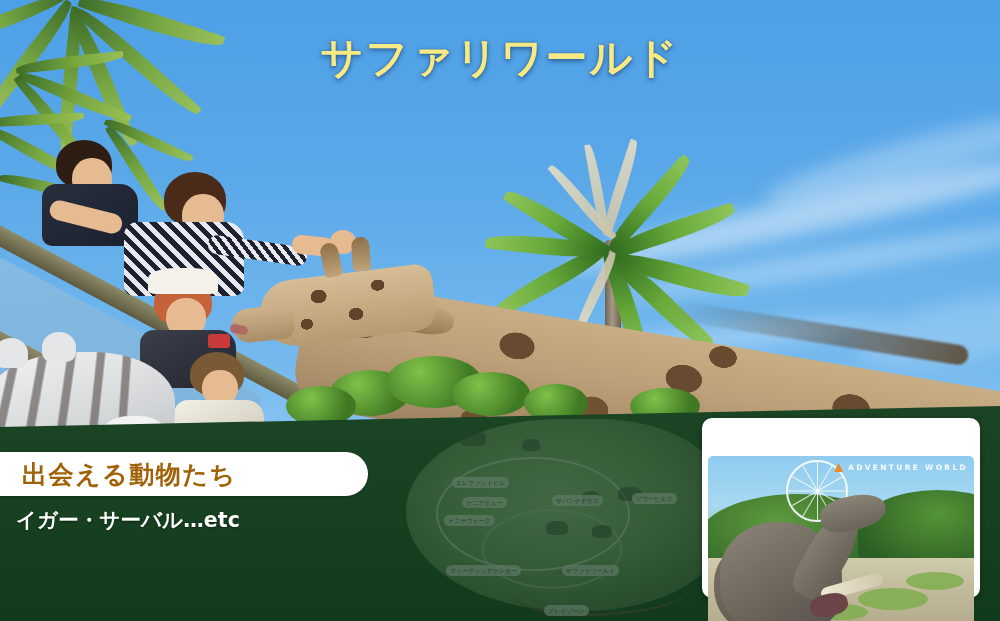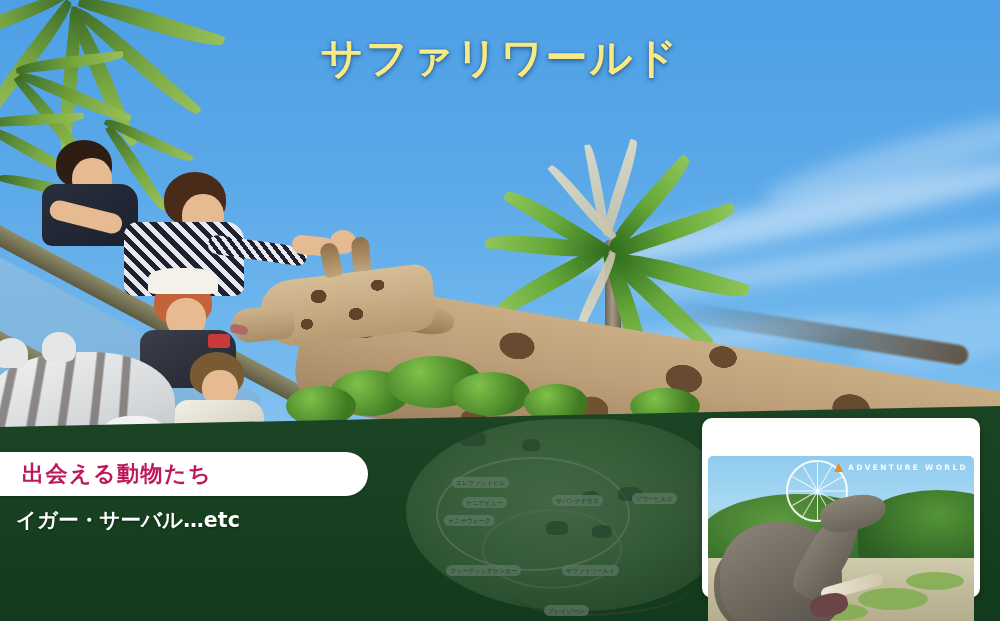--- a/index.html
+++ b/index.html
@@ -270,21 +270,21 @@
   .label-banner{
     position:absolute;left:0;top:452px;
     min-width:312px;height:44px;
     background:#ffffff;
     border-radius:0 24px 24px 0;
     display:flex;align-items:center;
     padding:0 34px 0 22px;
     box-shadow:0 1px 3px rgba(0,0,0,.25);
   }
   .label-banner span{
-    font-size:22px;font-weight:700;color:#be185d;letter-spacing:1.5px;
+    font-size:25px;font-weight:700;color:#a16207;letter-spacing:1.5px;
   }
 
   .animal-list{
     position:absolute;left:16px;top:506px;width:660px;
     color:#ffffff;
     font-size:20.5px;
     font-weight:700;
     line-height:1.38;
     letter-spacing:.1px;
     text-shadow:0 1px 2px rgba(0,0,0,.45);

